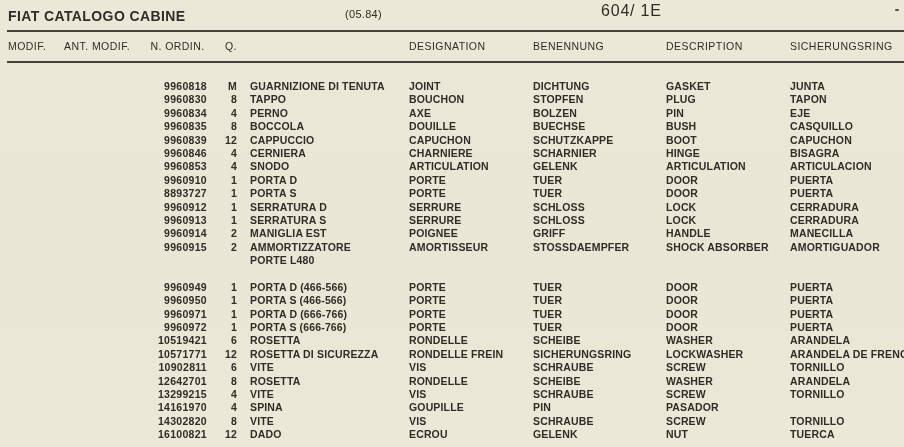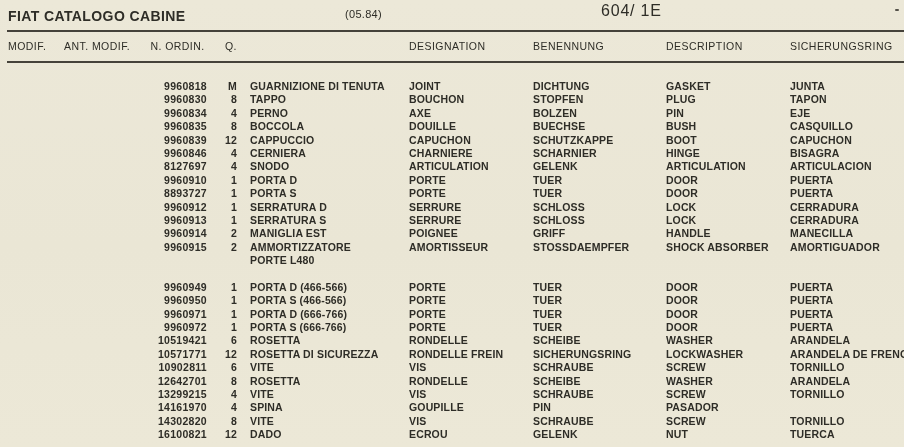--- a/index.html
+++ b/index.html
@@ -155,21 +155,21 @@
       <div class="td c-denominazione">CERNIERA</div>
       <div class="td c-designation">CHARNIERE</div>
       <div class="td c-benennung">SCHARNIER</div>
       <div class="td c-description">HINGE</div>
       <div class="td c-denominaciones">BISAGRA</div>
     </div>
 
     <div class="tr grid-row">
       <div class="td c-modif"></div>
       <div class="td c-antmodif"></div>
-      <div class="td c-nordin">8127697</div>
+      <div class="td c-nordin">9960853</div>
       <div class="td c-q">4</div>
       <div class="td c-denominazione">SNODO</div>
       <div class="td c-designation">ARTICULATION</div>
       <div class="td c-benennung">GELENK</div>
       <div class="td c-description">ARTICULATION</div>
       <div class="td c-denominaciones">ARTICULACION</div>
     </div>
 
     <div class="tr grid-row">
       <div class="td c-modif"></div>

